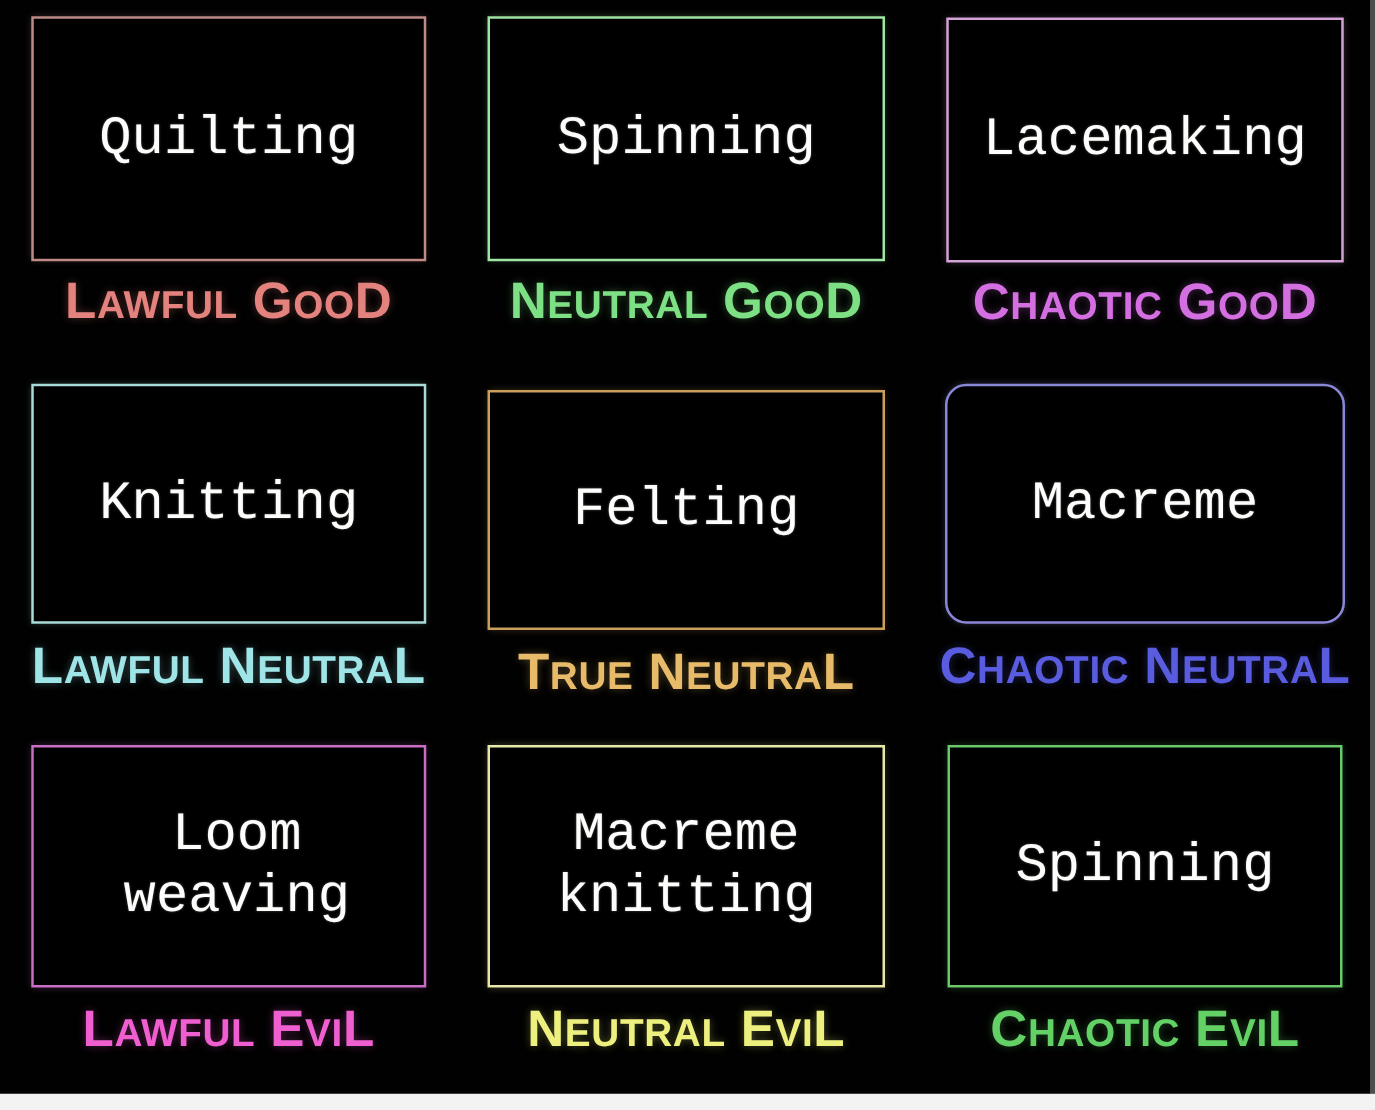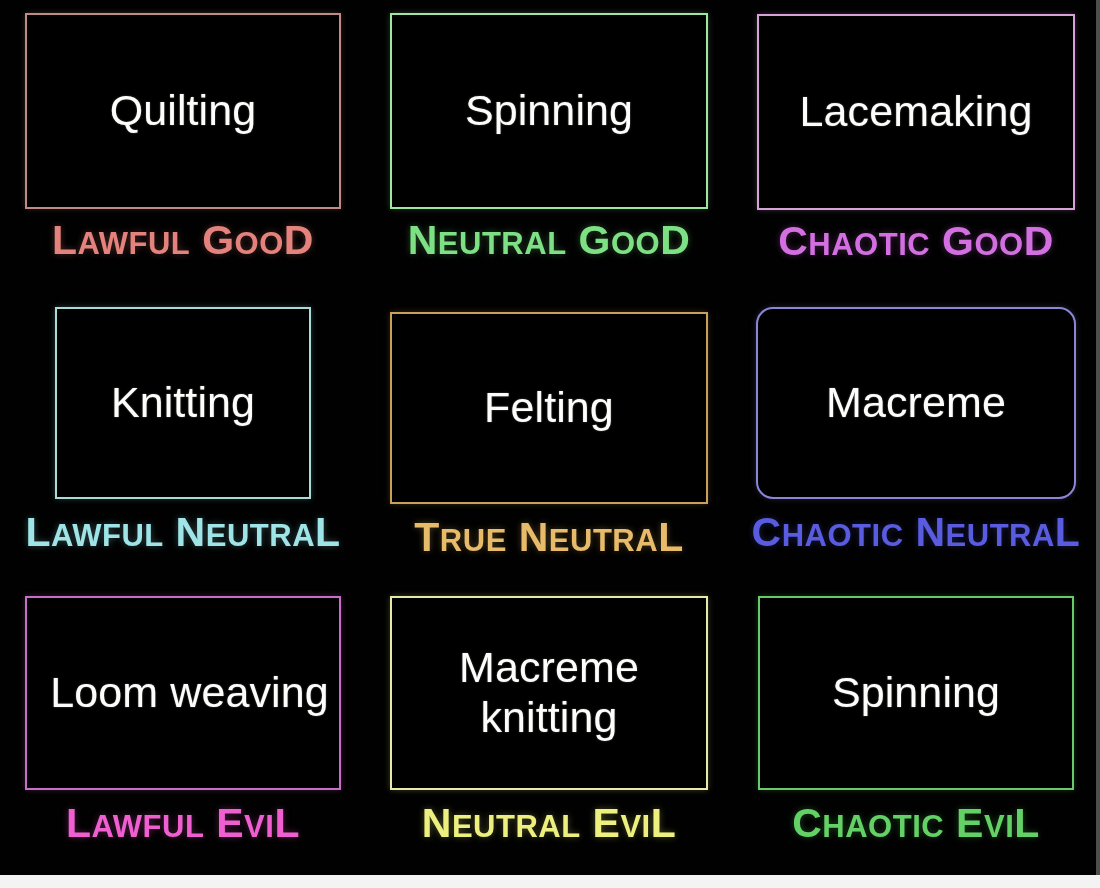--- a/index.html
+++ b/index.html
@@ -49,20 +49,21 @@
     overflow: hidden;
   }
   .box-title {
     color: #fdfdfb;
     font-size: 43px;
     font-weight: 400;
     line-height: 1.16;
     letter-spacing: 0.1px;
     text-shadow: 0 0 2px rgba(255,255,255,0.33);
     padding: 0 6px;
+    font-family: Liberation Mono, monospace;
   }
 
   
   .align-label {
     font-weight: 700;
     line-height: 1;
     white-space: nowrap;
     letter-spacing: 0.5px;
   }
   
@@ -80,21 +81,21 @@
   
   .r1 .box {
     width: 316px;
     height: 196px;
     margin-top: 13px;
   }
   .r1 .align-label { margin-top: 11px; }
 
   
   .r2 .box {
-    width: 256px;
+    width: 316px;
     height: 192px;
     margin-top: 20px;
   }
   .r2 .align-label { margin-top: 13px; }
 
   
   .r3 .box {
     width: 316px;
     height: 194px;
     margin-top: 22px;

